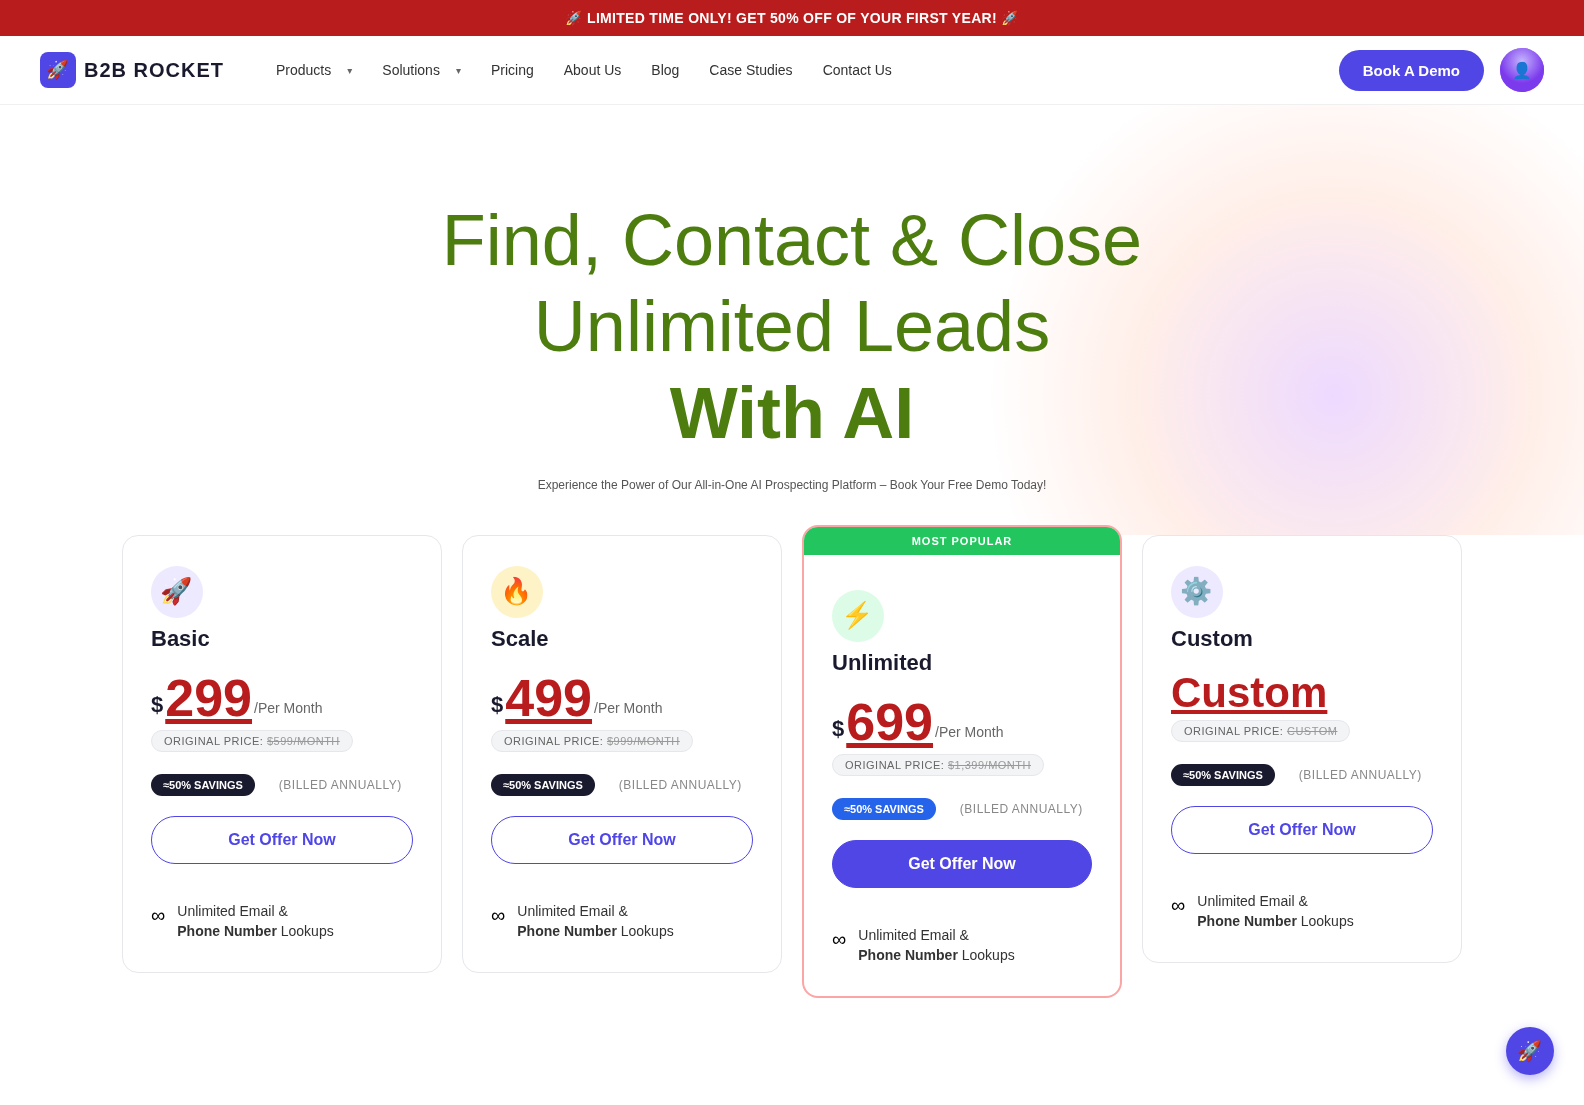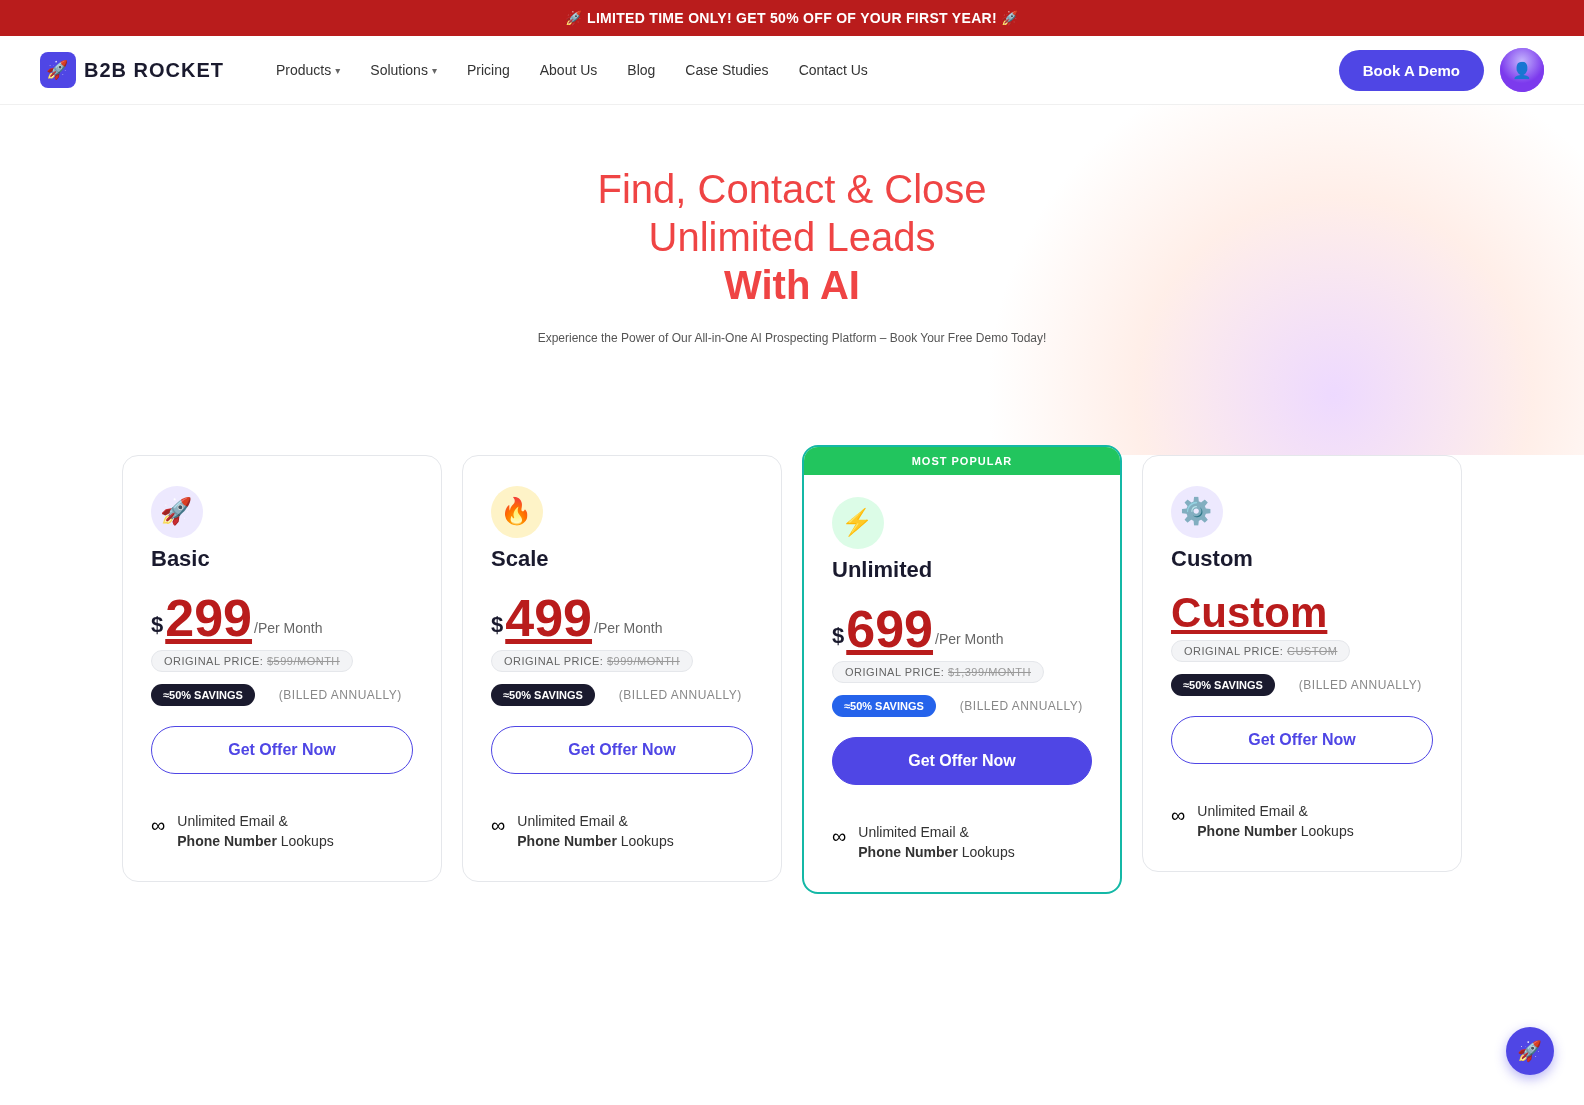--- a/index.html
+++ b/index.html
@@ -58,21 +58,21 @@
       flex: 1;
     }
     .nav-link {
       padding: 8px 12px;
       font-size: 14px;
       color: #333;
       cursor: pointer;
       border-radius: 6px;
       display: flex;
       align-items: center;
-      gap: 4px;
+      gap: 16px;
       white-space: nowrap;
     }
     .nav-link .chevron { font-size: 10px; color: #666; }
     .nav-cta {
       background: #4f46e5;
       color: white;
       padding: 12px 24px;
       border-radius: 50px;
       font-size: 15px;
       font-weight: 600;
@@ -105,26 +105,27 @@
       position: absolute;
       top: -60px;
       right: -100px;
       width: 700px;
       height: 700px;
       background: radial-gradient(ellipse at center, rgba(220,180,255,0.5) 0%, rgba(255,200,180,0.3) 40%, transparent 70%);
       pointer-events: none;
       border-radius: 50%;
     }
     .hero-title {
-      font-size: 40px;
+      font-size: 72px;
       font-weight: 400;
-      color: #ef4444;
+      color: #4d7c0f;
       line-height: 1.2;
       position: relative;
       z-index: 1;
+      margin-top: 32px;
     }
     .hero-title strong {
       font-weight: 800;
     }
     .hero-subtitle {
       font-size: 12px;
       color: #555;
       margin-top: 20px;
       line-height: 1.6;
       position: relative;
@@ -190,23 +191,23 @@
     .pricing-card {
       background: #fff;
       border: 1px solid #e5e7eb;
       border-radius: 16px;
       padding: 30px 28px;
       flex: 1;
       max-width: 320px;
       min-width: 260px;
     }
     .pricing-card.popular {
-      border: 2px solid #14b8a6;
-      position: relative;
-      padding-top: 50px;
+      border: 2px solid #fca5a5;
+      position: relative;
+      padding-top: 63px;
       margin-top: -10px;
     }
     .popular-badge {
       position: absolute;
       top: 0;
       left: 0;
       right: 0;
       background: #22c55e;
       color: white;
       font-size: 11px;
@@ -257,21 +258,21 @@
       margin-bottom: 8px;
     }
     .original-price-badge {
       display: inline-block;
       background: #f3f4f6;
       border: 1px solid #e5e7eb;
       border-radius: 20px;
       padding: 4px 12px;
       font-size: 11px;
       color: #666;
-      margin-bottom: 12px;
+      margin-bottom: 22px;
       text-transform: uppercase;
       letter-spacing: 0.5px;
     }
     .original-price-badge .strikethrough {
       text-decoration: line-through;
       color: #999;
     }
     .savings-row {
       display: flex;
       align-items: center;

